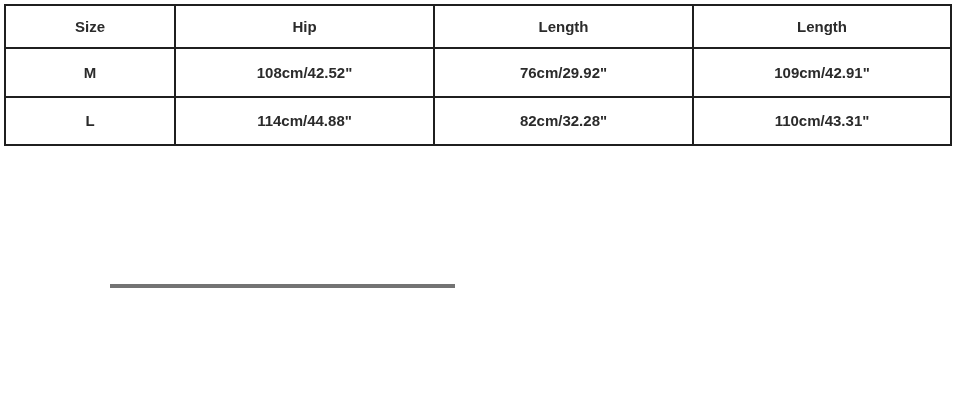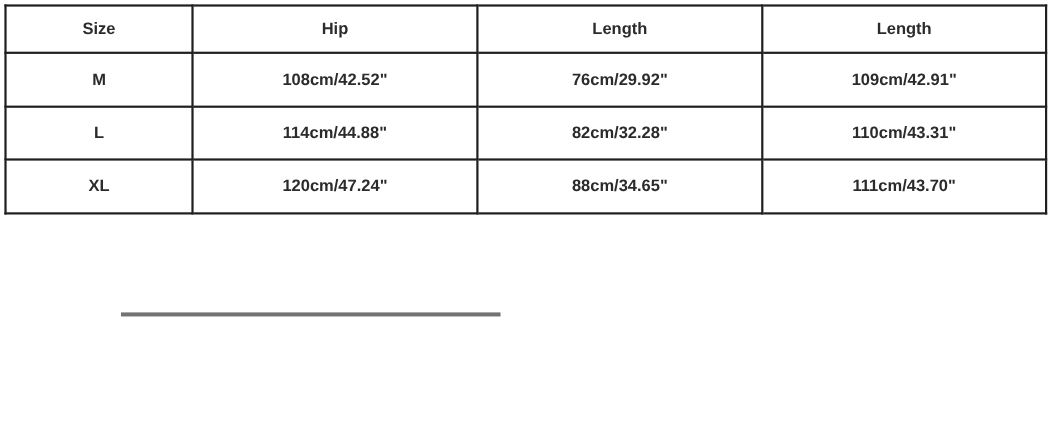--- a/index.html
+++ b/index.html
@@ -76,22 +76,16 @@
         <td>108cm/42.52"</td>
         <td>76cm/29.92"</td>
         <td>109cm/42.91"</td>
       </tr>
       <tr>
         <td>L</td>
         <td>114cm/44.88"</td>
         <td>82cm/32.28"</td>
         <td>110cm/43.31"</td>
       </tr>
-      <tr>
-        <td>XL</td>
-        <td>120cm/47.24"</td>
-        <td>88cm/34.65"</td>
-        <td>111cm/43.70"</td>
-      </tr>
     </tbody>
   </table>
   <div class="bottom-partial-strip"></div>
 </div>
 
 </body></html>

